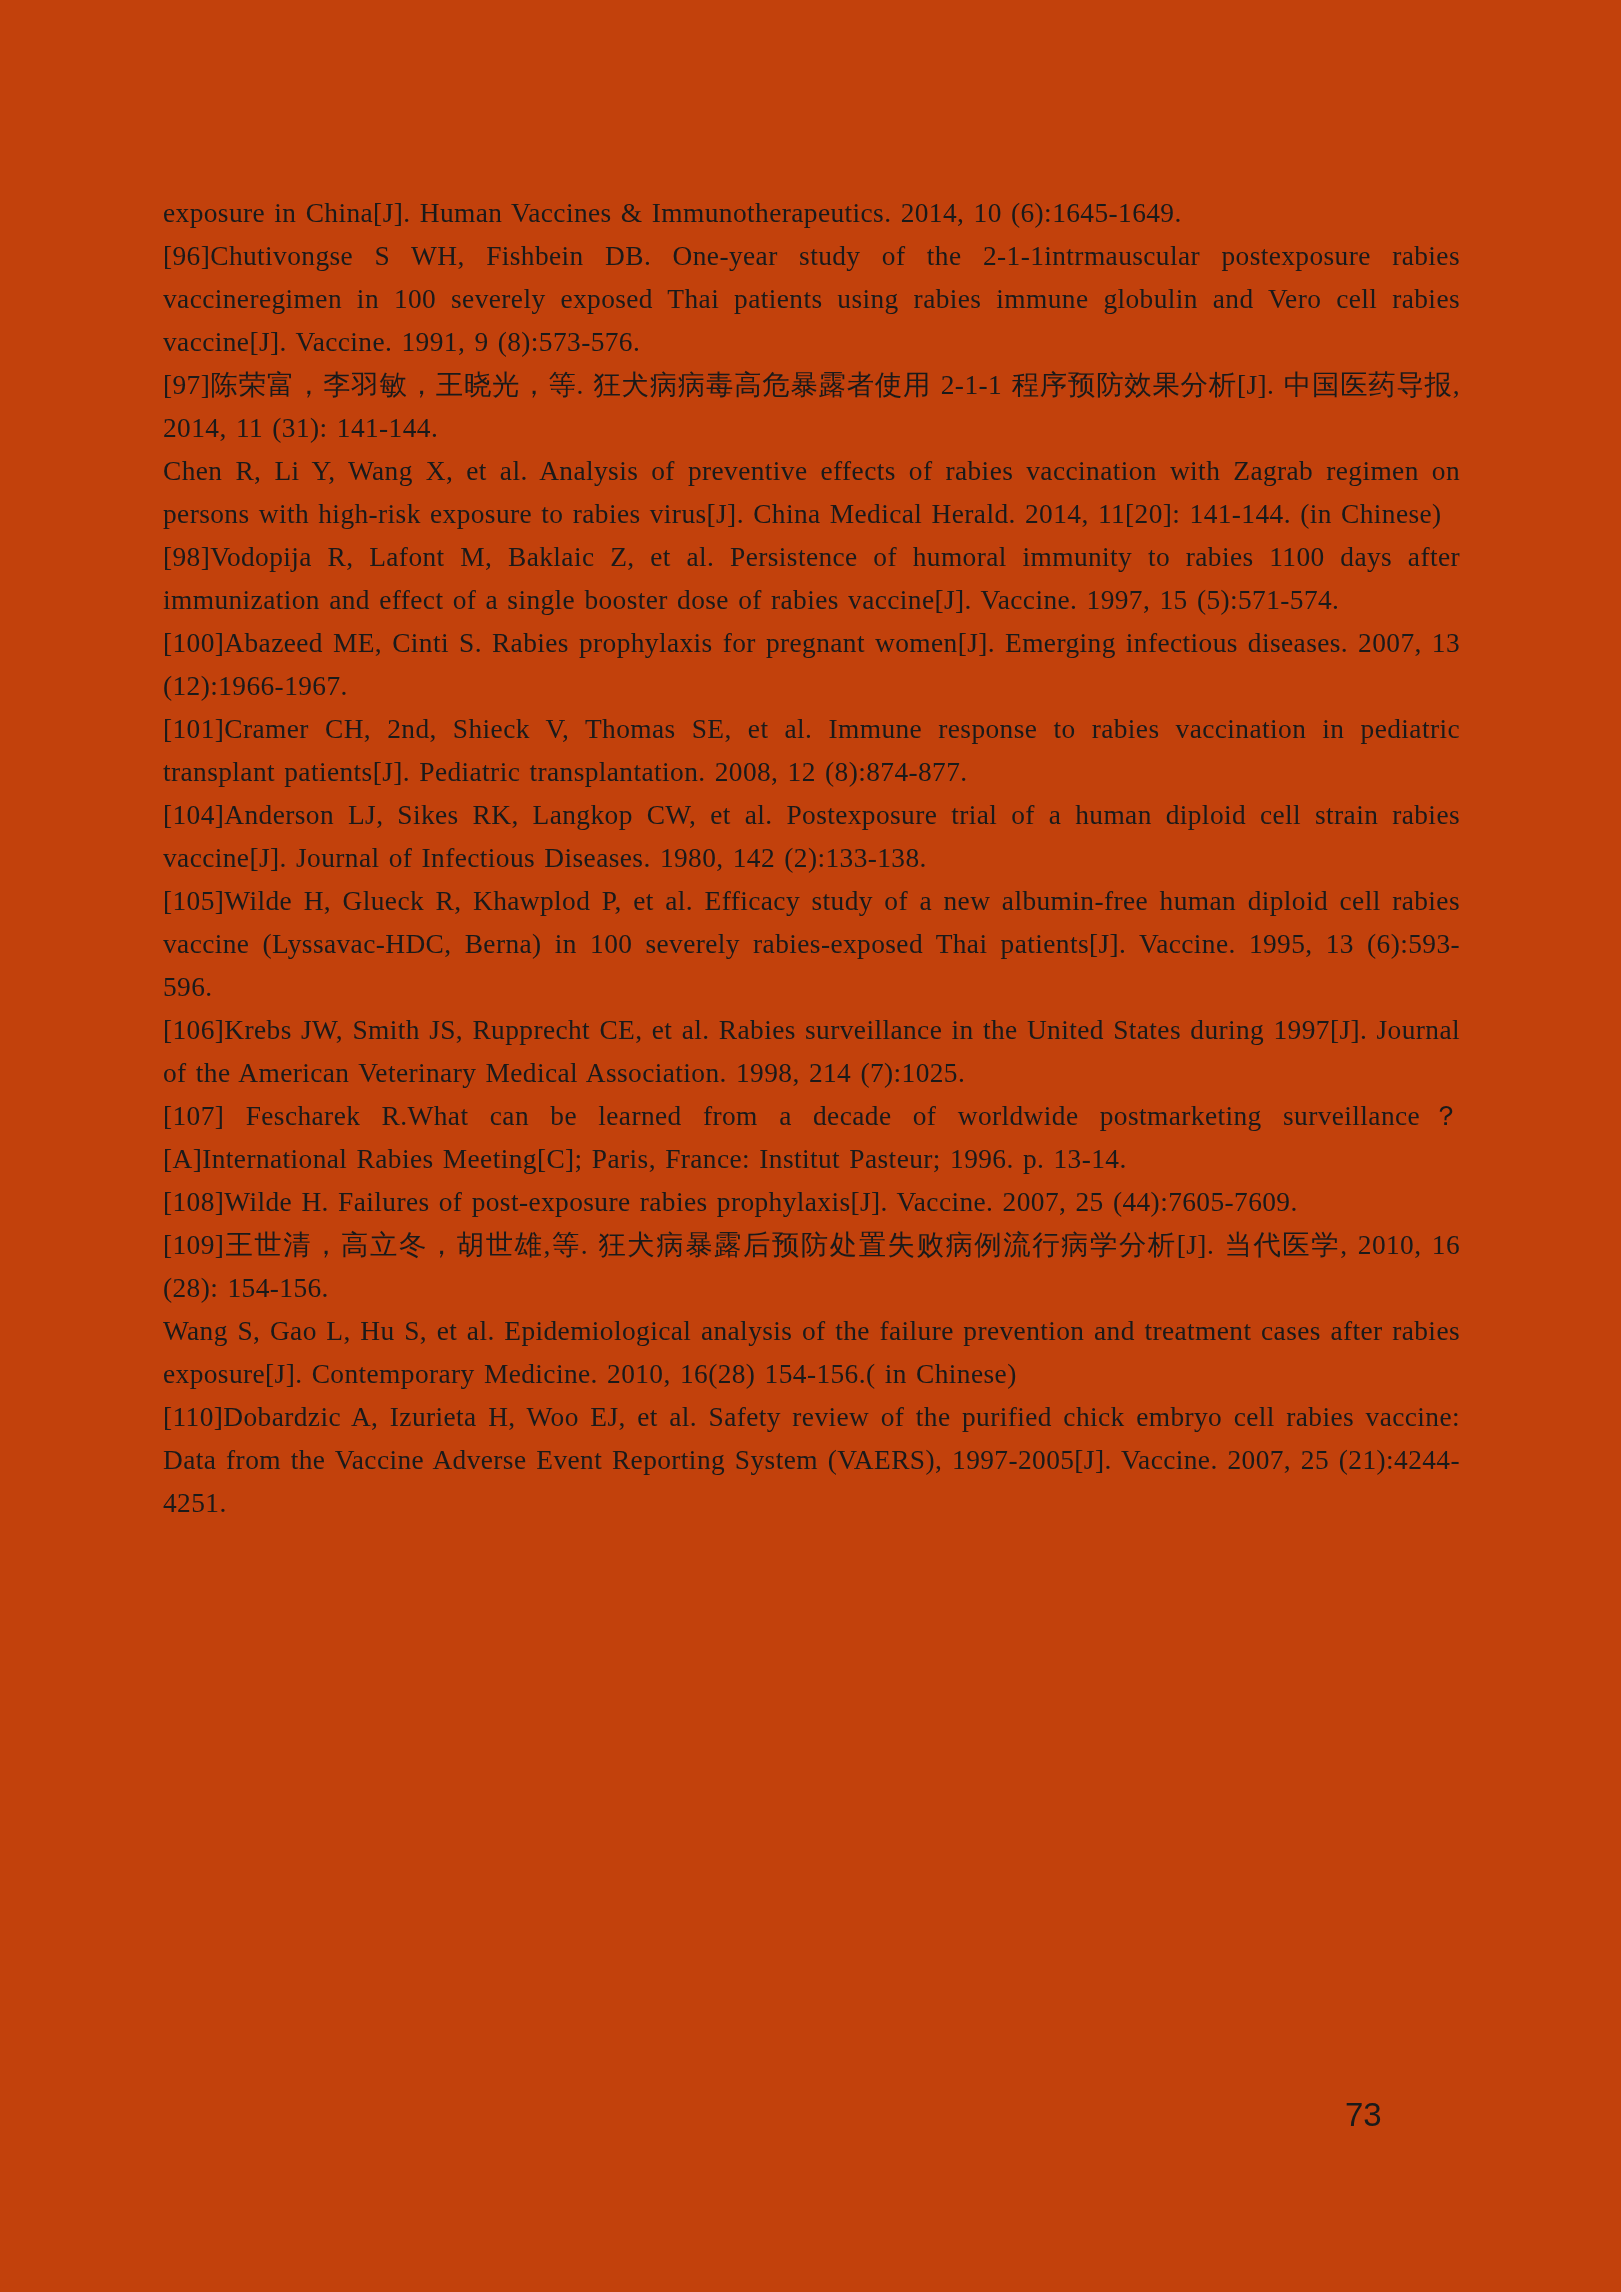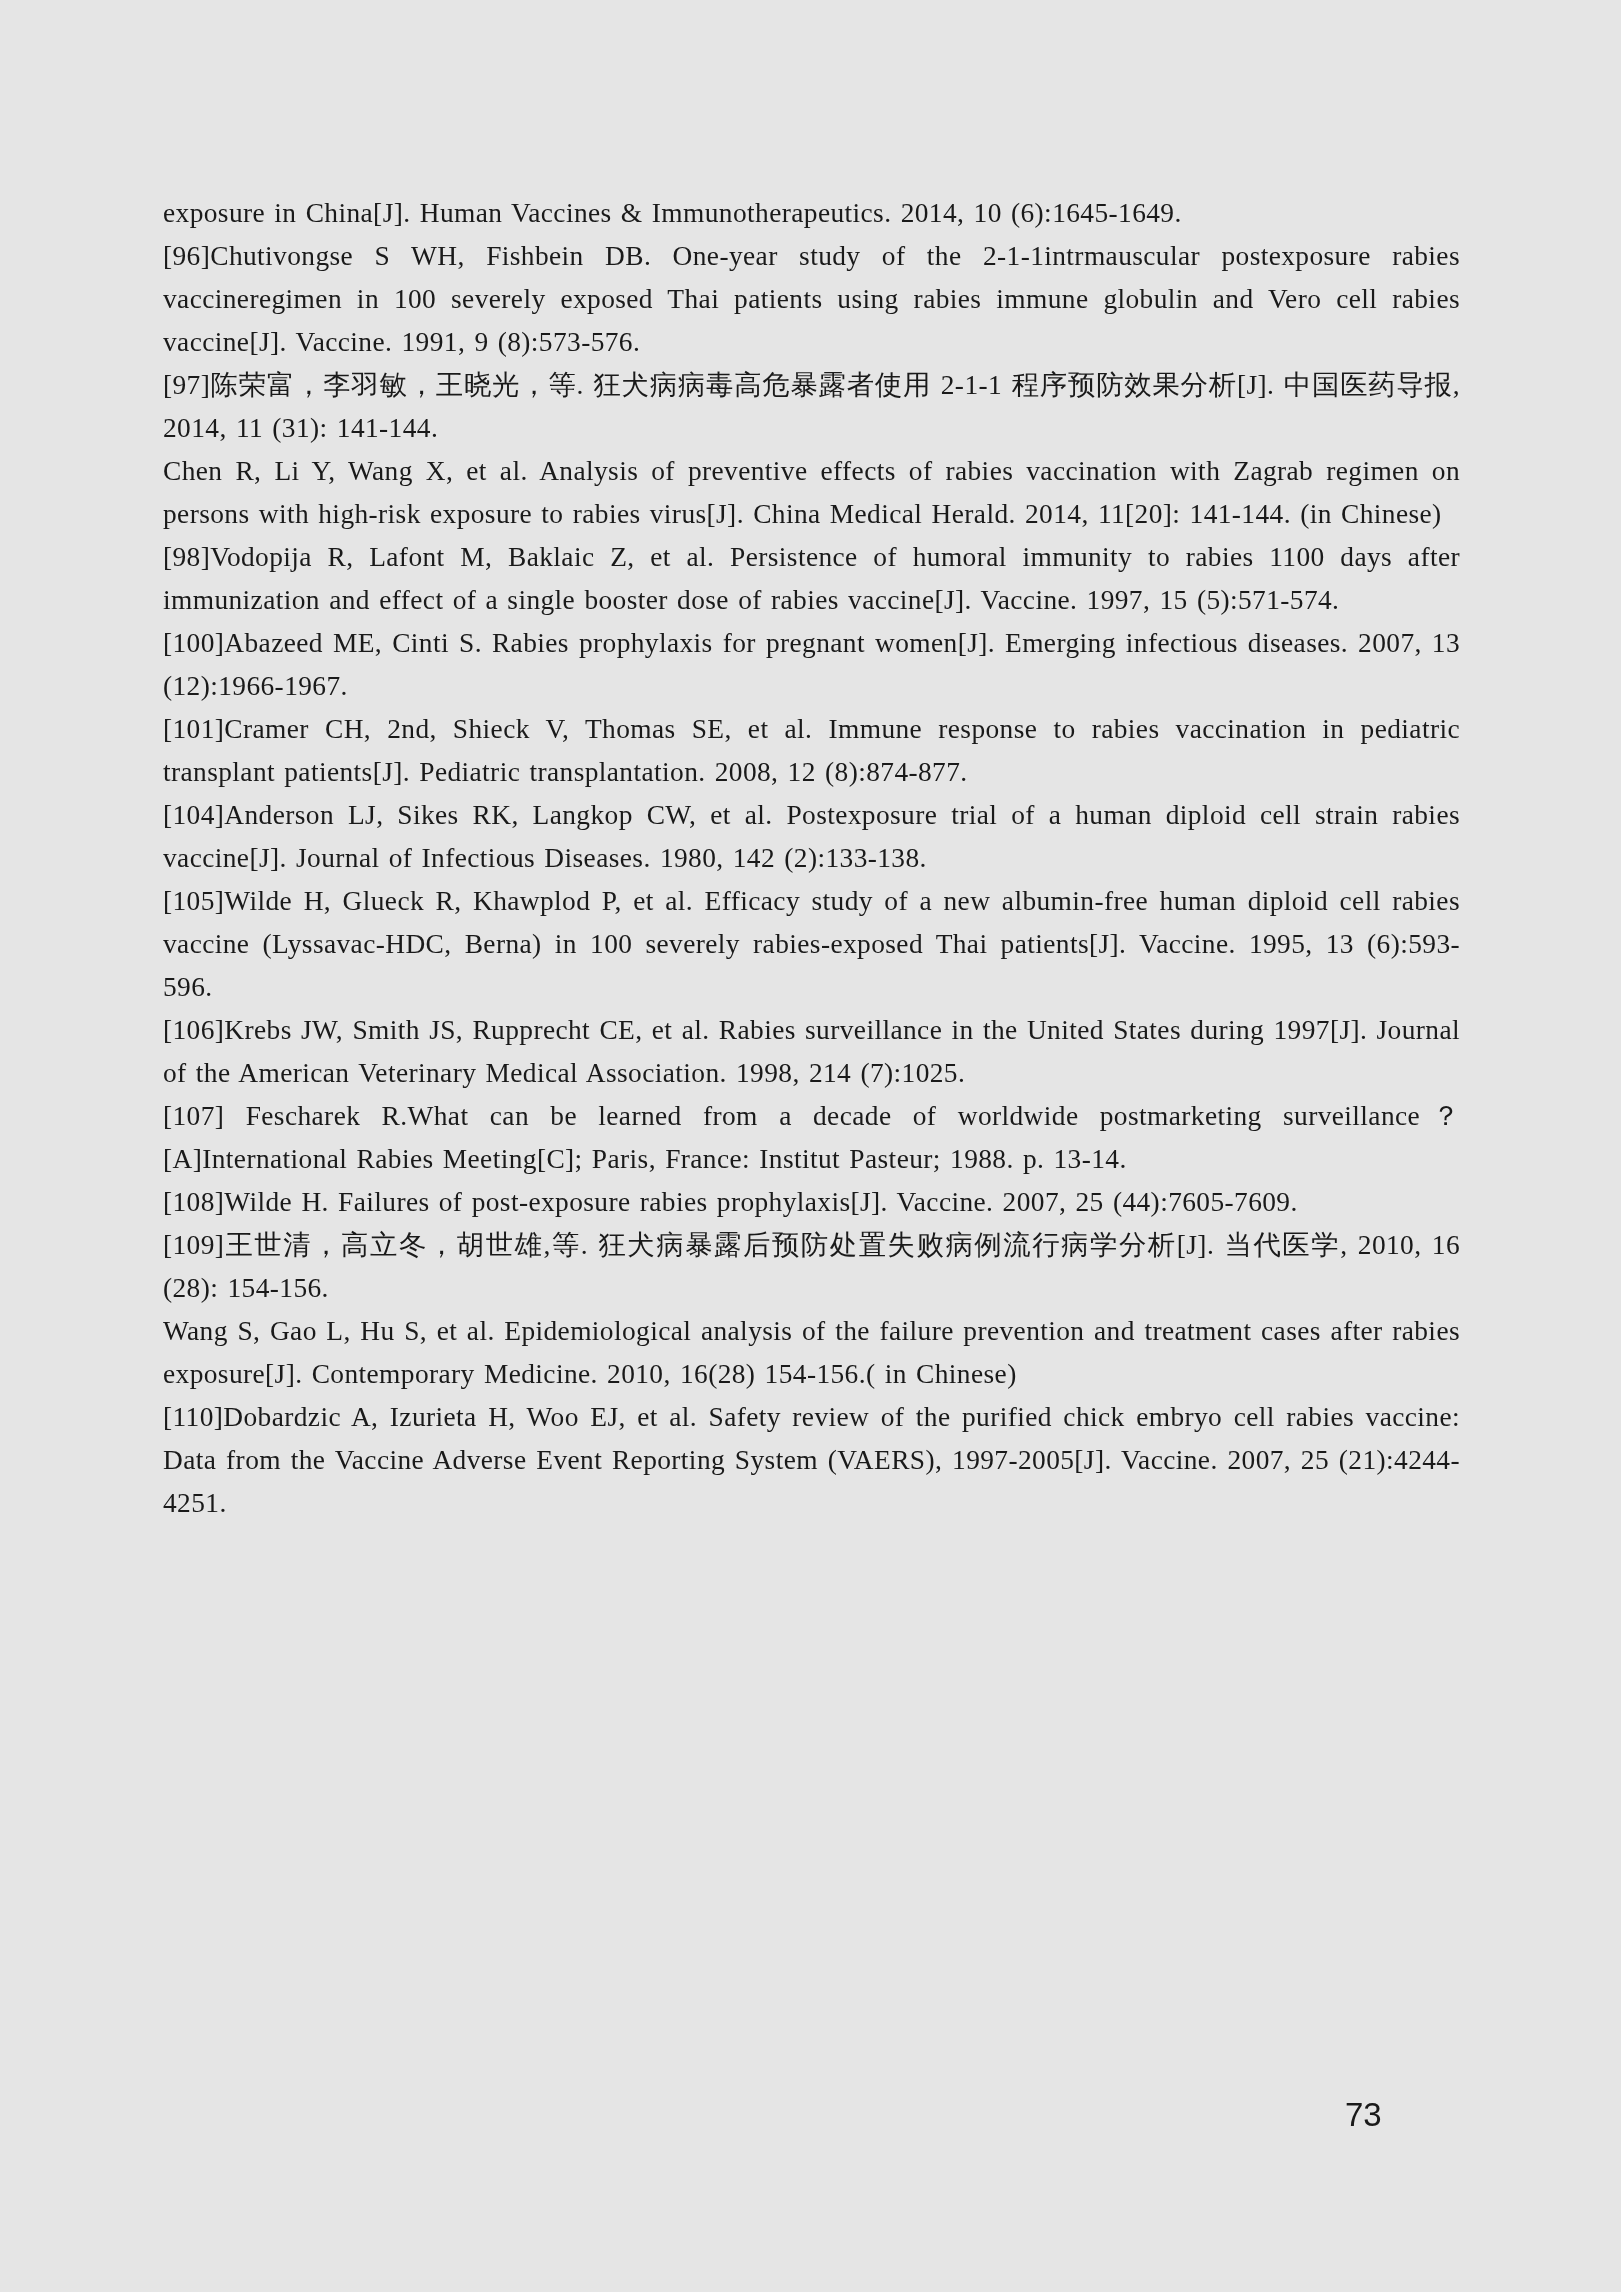--- a/index.html
+++ b/index.html
@@ -13,21 +13,21 @@
     height: 2293px;
     overflow: hidden;
     font-family: "Liberation Serif", "DejaVu Serif", serif;
     color: #000000;
   }
   .page {
     position: absolute;
     left: 0; top: 0;
     width: 1621px;
     height: 2293px;
-    background: #e5e5e5;
+    background: #c2410c;
   }
   .content {
     position: absolute;
     left: 163px;
     top: 192px;
     width: 1297px;
   }
   p.ref {
     margin: 0;
     padding: 0;
@@ -55,21 +55,21 @@
       <p class="ref">exposure in China[J]. Human Vaccines &amp; Immunotherapeutics. 2014, 10 (6):1645-1649.</p>
       <p class="ref">[96]Chutivongse S  WH, Fishbein DB. One-year study of the 2-1-1intrmauscular postexposure rabies vaccineregimen in 100 severely exposed Thai patients using rabies immune globulin and Vero cell rabies vaccine[J]. Vaccine. 1991, 9 (8):573-576.</p>
       <p class="ref">[97]陈荣富，李羽敏，王晓光，等. 狂犬病病毒高危暴露者使用 2-1-1 程序预防效果分析[J]. 中国医药导报, 2014, 11 (31): 141-144.</p>
       <p class="ref">Chen R, Li Y, Wang X, et al. Analysis of preventive effects of rabies vaccination with Zagrab regimen on persons with high-risk exposure to rabies virus[J]. China Medical Herald. 2014, 11[20]: 141-144. (in Chinese)</p>
       <p class="ref">[98]Vodopija R, Lafont M, Baklaic Z, et al. Persistence of humoral immunity to rabies 1100 days after immunization and effect of a single booster dose of rabies vaccine[J]. Vaccine. 1997, 15 (5):571-574.</p>
       <p class="ref">[100]Abazeed ME, Cinti S. Rabies prophylaxis for pregnant women[J]. Emerging infectious diseases. 2007, 13 (12):1966-1967.</p>
       <p class="ref">[101]Cramer CH, 2nd, Shieck V, Thomas SE, et al. Immune response to rabies vaccination in pediatric transplant patients[J]. Pediatric transplantation. 2008, 12 (8):874-877.</p>
       <p class="ref">[104]Anderson LJ, Sikes RK, Langkop CW, et al. Postexposure trial of a human diploid cell strain rabies vaccine[J]. Journal of Infectious Diseases. 1980, 142 (2):133-138.</p>
       <p class="ref">[105]Wilde H, Glueck R, Khawplod P, et al. Efficacy study of a new albumin-free human diploid cell rabies vaccine (Lyssavac-HDC, Berna) in 100 severely rabies-exposed Thai patients[J]. Vaccine. 1995, 13 (6):593-596.</p>
       <p class="ref">[106]Krebs JW, Smith JS, Rupprecht CE, et al. Rabies surveillance in the United States during 1997[J]. Journal of the American Veterinary Medical Association. 1998, 214 (7):1025.</p>
-      <p class="ref">[107] Fescharek R.What can be learned from a decade of worldwide postmarketing surveillance？[A]International Rabies Meeting[C]; Paris, France: Institut Pasteur; 1988. p. 13-14.</p>
+      <p class="ref">[107] Fescharek R.What can be learned from a decade of worldwide postmarketing surveillance？[A]International Rabies Meeting[C]; Paris, France: Institut Pasteur; 1996. p. 13-14.</p>
       <p class="ref">[108]Wilde H. Failures of post-exposure rabies prophylaxis[J]. Vaccine. 2007, 25 (44):7605-7609.</p>
       <p class="ref">[109]王世清，高立冬，胡世雄,等. 狂犬病暴露后预防处置失败病例流行病学分析[J]. 当代医学, 2010, 16 (28): 154-156.</p>
       <p class="ref">Wang S, Gao L, Hu S, et al. Epidemiological analysis of the failure prevention and treatment cases after rabies exposure[J]. Contemporary Medicine. 2010, 16(28) 154-156.( in Chinese)</p>
       <p class="ref">[110]Dobardzic A, Izurieta H, Woo EJ, et al. Safety review of the purified chick embryo cell rabies vaccine: Data from the Vaccine Adverse Event Reporting System (VAERS), 1997-2005[J]. Vaccine. 2007, 25 (21):4244-4251.</p>
     </div>
   <div class="page-number">73</div>
 </div>
 
 
 </body></html>

